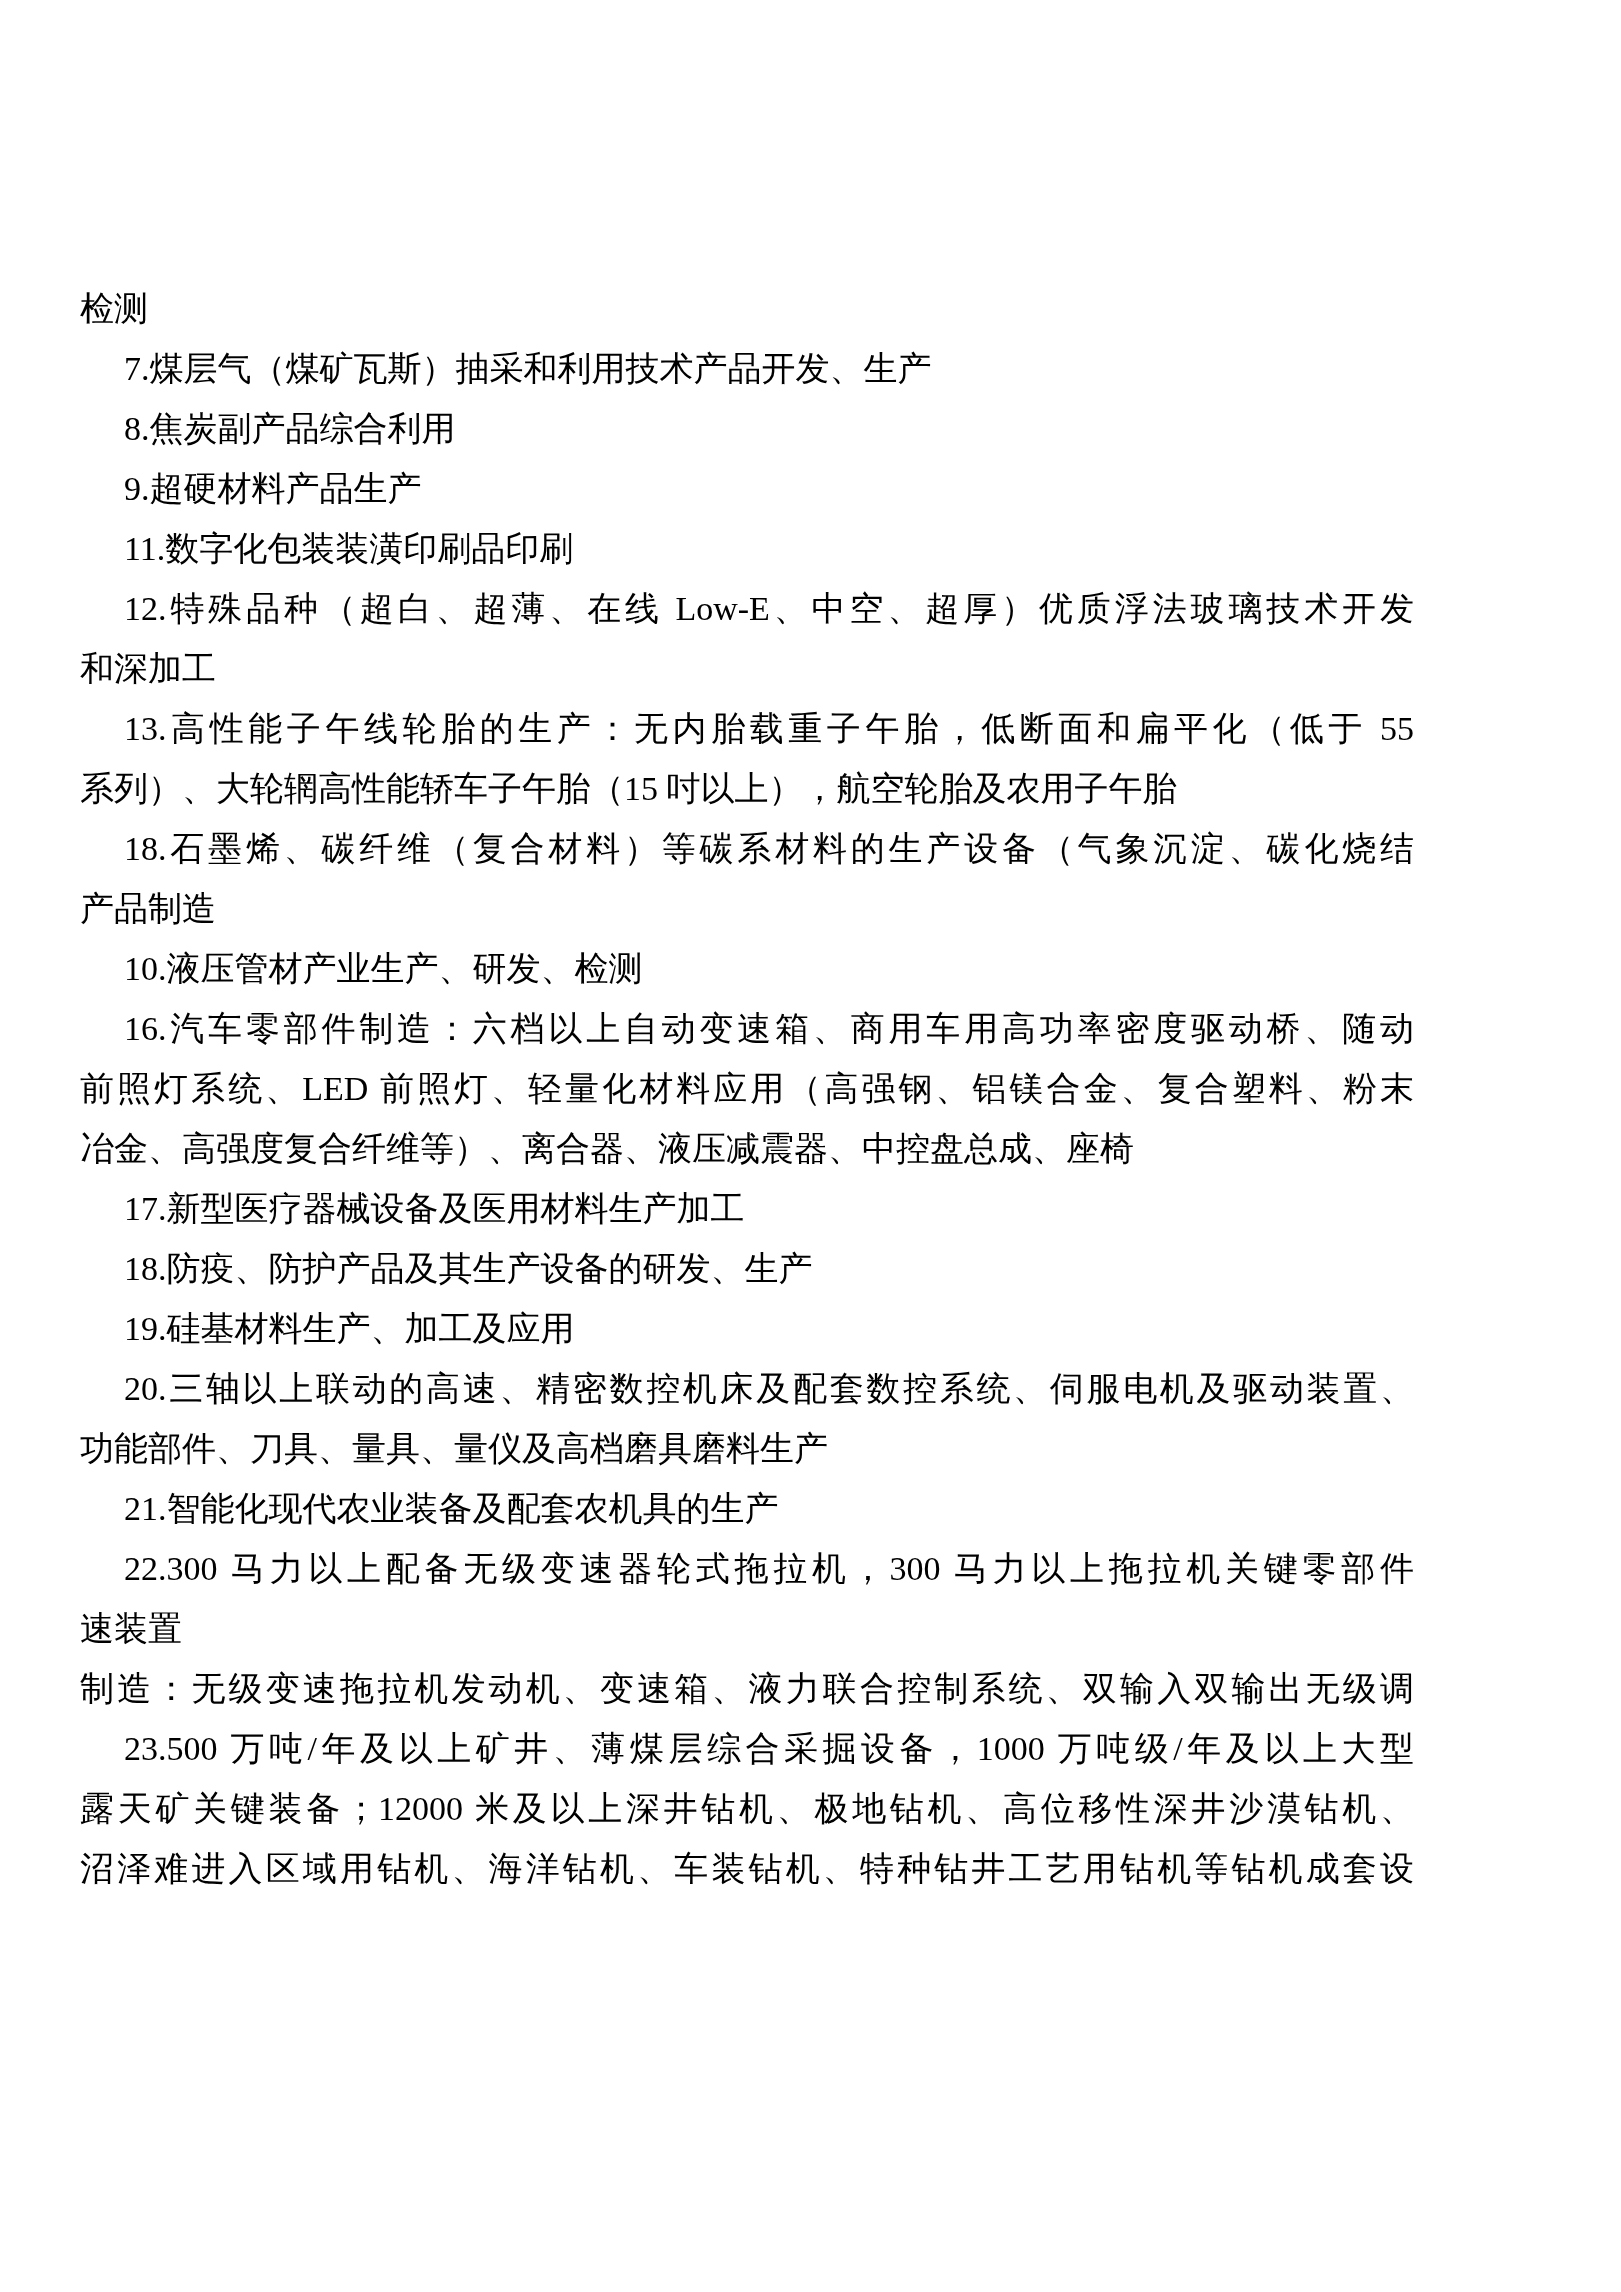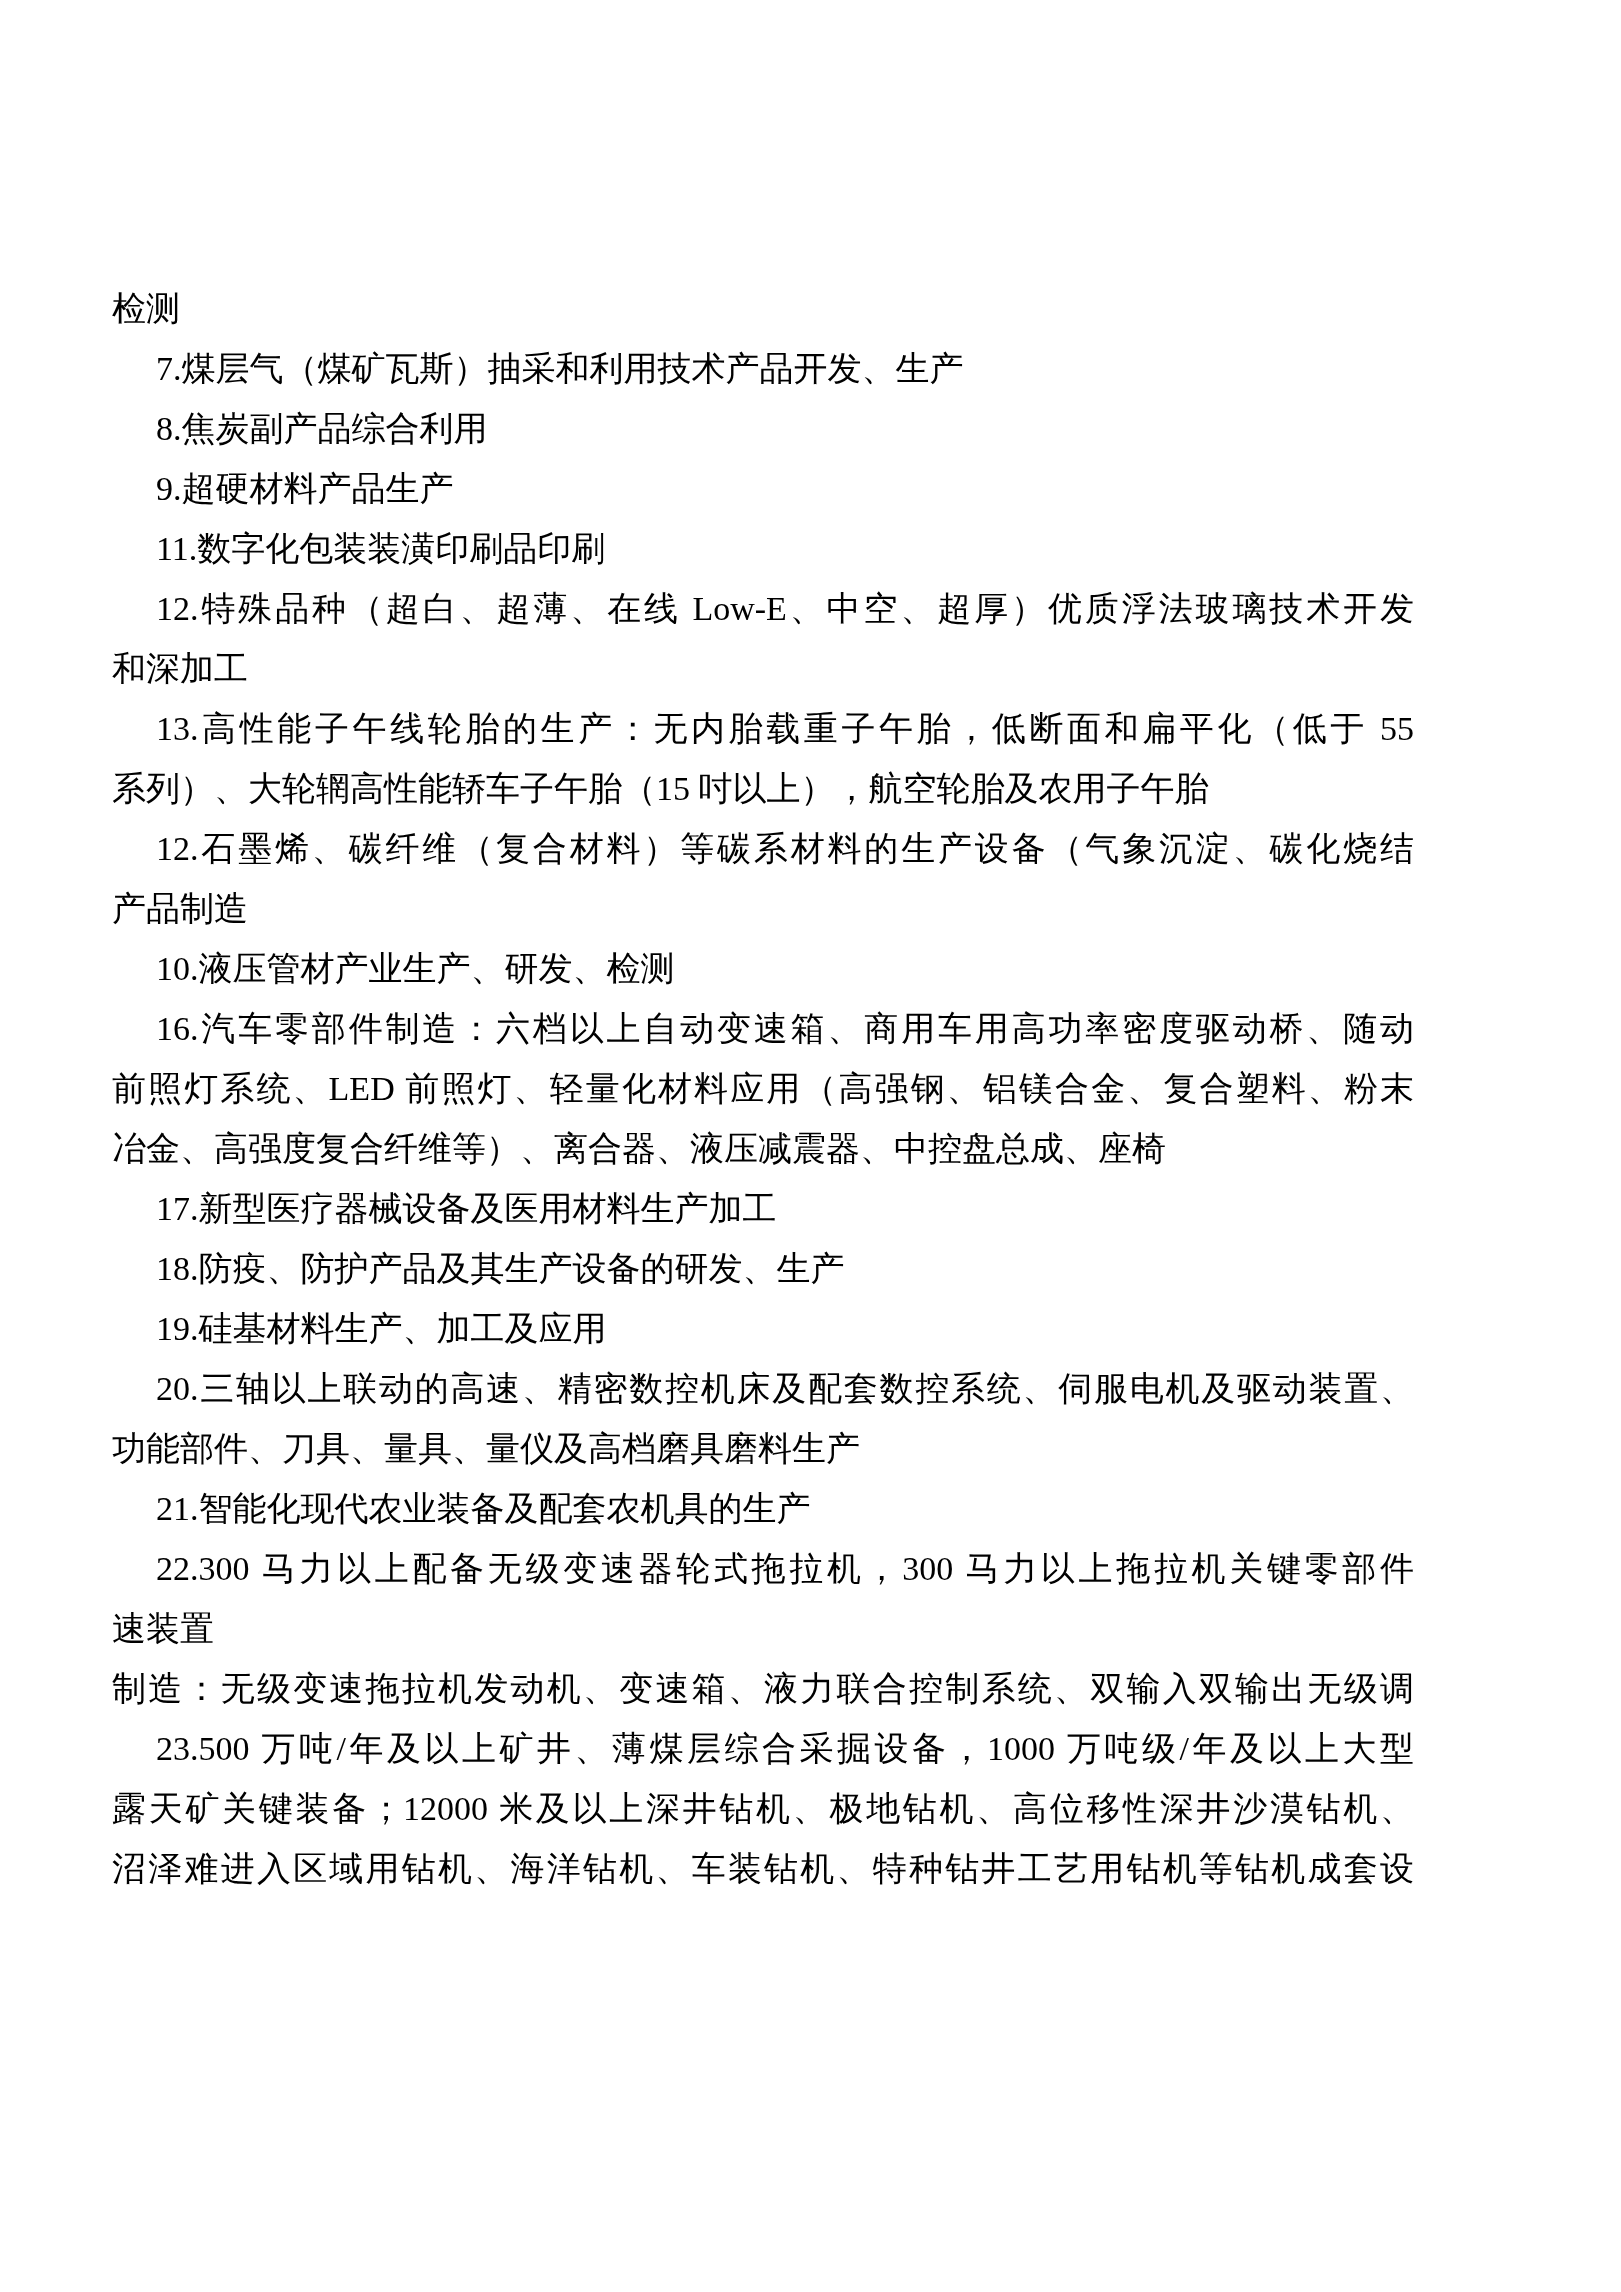--- a/index.html
+++ b/index.html
@@ -10,21 +10,21 @@
   .page {
     position: relative;
     width: 1621px;
     height: 2293px;
     background: #ffffff;
     color: #000000;
     font-family: "Liberation Serif", "DejaVu Serif", serif;
     font-size: 34px;
     line-height: 60px;
     box-sizing: border-box;
-    padding: 279px 207px 0 112px;
+    padding: 279px 207px 0 80px;
     overflow: hidden;
   }
   .line {
     width: 100%;
     text-align: left;
   }
   .line.indent {
     text-indent: 44px;
   }
   .line.fill {
@@ -38,21 +38,21 @@
 <div class="page">
   <div class="line">检测</div>
   <div class="line indent">7.煤层气（煤矿瓦斯）抽采和利用技术产品开发、生产</div>
   <div class="line indent">8.焦炭副产品综合利用</div>
   <div class="line indent">9.超硬材料产品生产</div>
   <div class="line indent">11.数字化包装装潢印刷品印刷</div>
   <div class="line indent fill">12.特殊品种（超白、超薄、在线 Low-E、中空、超厚）优质浮法玻璃技术开发</div>
   <div class="line">和深加工</div>
   <div class="line indent fill">13.高性能子午线轮胎的生产：无内胎载重子午胎，低断面和扁平化（低于 55</div>
   <div class="line">系列）、大轮辋高性能轿车子午胎（15 吋以上），航空轮胎及农用子午胎</div>
-  <div class="line indent fill">12.石墨烯、碳纤维（复合材料）等碳系材料的生产设备（气象沉淀、碳化烧结</div>
+  <div class="line indent fill">18.石墨烯、碳纤维（复合材料）等碳系材料的生产设备（气象沉淀、碳化烧结</div>
   <div class="line">产品制造</div>
   <div class="line indent">10.液压管材产业生产、研发、检测</div>
   <div class="line indent fill">16.汽车零部件制造：六档以上自动变速箱、商用车用高功率密度驱动桥、随动</div>
   <div class="line fill">前照灯系统、LED 前照灯、轻量化材料应用（高强钢、铝镁合金、复合塑料、粉末</div>
   <div class="line">冶金、高强度复合纤维等）、离合器、液压减震器、中控盘总成、座椅</div>
   <div class="line indent">17.新型医疗器械设备及医用材料生产加工</div>
   <div class="line indent">18.防疫、防护产品及其生产设备的研发、生产</div>
   <div class="line indent">19.硅基材料生产、加工及应用</div>
   <div class="line indent fill">20.三轴以上联动的高速、精密数控机床及配套数控系统、伺服电机及驱动装置、</div>
   <div class="line">功能部件、刀具、量具、量仪及高档磨具磨料生产</div>

